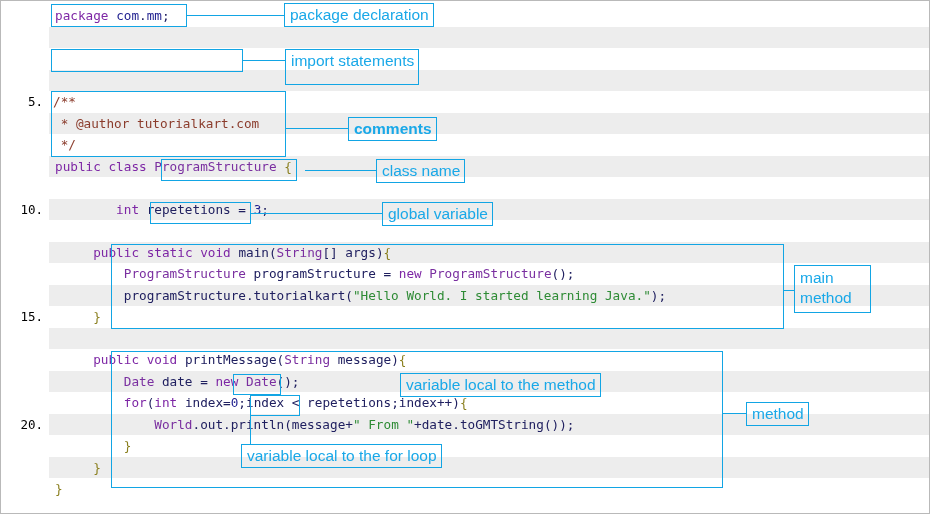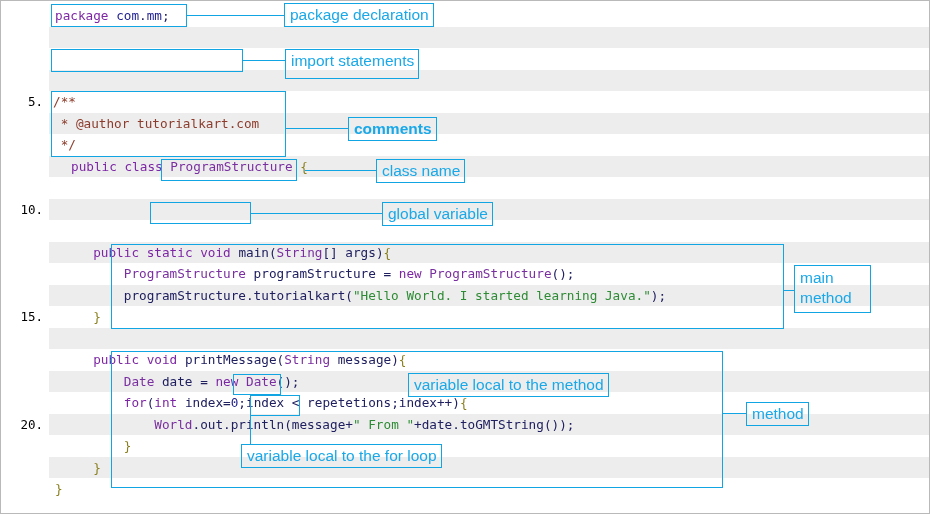--- a/index.html
+++ b/index.html
@@ -112,21 +112,22 @@
     <div class="lineno" style="top:197.5px;">10.</div>
     <div class="lineno" style="top:305px;">15.</div>
     <div class="lineno" style="top:412.5px;">20.</div>
   </div>
 
   <div class="code">
     <div class="cl" style="top:4px;left:6px;"><span class="kw">package</span> <span class="pkg">com</span><span class="pln">.</span><span class="pkg">mm</span><span class="pln">;</span></div>
     <div class="cl" style="top:90px;left:4px;"><span class="cmt">/**</span></div>
     <div class="cl" style="top:111.5px;left:4px;text-align:center;"><span class="cmt"> * @author tutorialkart.com</span></div>
     <div class="cl" style="top:133px;left:4px;"><span class="cmt"> */</span></div>
-    <div class="cl" style="top:154.5px;left:6px;margin-left:16px;"><span class="kw">public</span> <span class="kw">class</span> <span class="cls">ProgramStructure</span> <span class="brc">{</span></div>
+    <div class="cl" style="top:154.5px;left:6px;"><span class="kw">public</span> <span class="kw">class</span> <span class="cls">ProgramStructure</span> <span class="brc">{</span></div>
+    <div class="cl" style="top:197.5px;left:6px;">        <span class="kw">int</span> <span class="pln">repetetions</span> <span class="pln">=</span> <span class="num">3</span><span class="pln">;</span></div>
     <div class="cl" style="top:262px;left:6px;">         <span class="cls">ProgramStructure</span> <span class="pln">programStructure</span> <span class="pln">=</span> <span class="kw">new</span> <span class="cls">ProgramStructure</span><span class="pln">();</span></div>
     <div class="cl" style="top:240.5px;left:6px;">     <span class="kw">public</span> <span class="kw">static</span> <span class="kw">void</span> <span class="pln">main</span><span class="pln">(</span><span class="cls">String</span><span class="pln">[] args)</span><span class="brc">{</span></div>
     <div class="cl" style="top:283.5px;left:6px;">         <span class="pln">programStructure.tutorialkart(</span><span class="str">"Hello World. I started learning Java."</span><span class="pln">);</span></div>
     <div class="cl" style="top:305px;left:6px;">     <span class="brc">}</span></div>
     <div class="cl" style="top:348px;left:6px;">     <span class="kw">public</span> <span class="kw">void</span> <span class="pln">printMessage</span><span class="pln">(</span><span class="cls">String</span> <span class="pln">message)</span><span class="brc">{</span></div>
     <div class="cl" style="top:369.5px;left:6px;">         <span class="cls">Date</span> <span class="pln">date</span> <span class="pln">=</span> <span class="kw">new</span> <span class="cls">Date</span><span class="pln">();</span></div>
     <div class="cl" style="top:391px;left:6px;">         <span class="kw">for</span><span class="pln">(</span><span class="kw">int</span> <span class="pln">index</span><span class="pln">=</span><span class="num">0</span><span class="pln">;index &lt; repetetions;index++)</span><span class="brc">{</span></div>
     <div class="cl" style="top:412.5px;left:6px;">             <span class="cls">World</span><span class="pln">.out.println(message+</span><span class="str">" From "</span><span class="pln">+date.toGMTString());</span></div>
     <div class="cl" style="top:434px;left:6px;">         <span class="brc">}</span></div>
     <div class="cl" style="top:455.5px;left:6px;">     <span class="brc">}</span></div>
@@ -134,21 +135,21 @@
   </div>
 
   <div class="ann">
 
     <div class="hl" style="left:50px;top:3px;width:136px;height:23px;"></div>
     <div class="ln lnh" style="left:186px;top:14px;width:97px;"></div>
     <div class="lbl" style="left:283px;top:2px;height:24px;">package declaration</div>
 
     <div class="hl" style="left:50px;top:48px;width:192px;height:23px;"></div>
     <div class="ln lnh" style="left:242px;top:59px;width:42px;"></div>
-    <div class="lbl" style="left:284px;top:48px;height:30px;">import statements</div>
+    <div class="lbl" style="left:284px;top:48px;height:36px;">import statements</div>
 
     <div class="hl" style="left:50px;top:90px;width:235px;height:66px;"></div>
     <div class="ln lnh" style="left:285px;top:127px;width:62px;"></div>
     <div class="lbl" style="left:347px;top:116px;height:24px;font-weight:bold;">comments</div>
 
     <div class="hl" style="left:160px;top:158px;width:136px;height:22px;"></div>
     <div class="ln lnh" style="left:304px;top:169px;width:71px;"></div>
     <div class="lbl" style="left:375px;top:158px;height:24px;">class name</div>
 
     <div class="hl" style="left:149px;top:201px;width:101px;height:22px;"></div>
@@ -157,21 +158,21 @@
 
     <div class="hl" style="left:110px;top:243px;width:673px;height:85px;"></div>
     <div class="ln lnh" style="left:783px;top:289px;width:11px;"></div>
     <div class="lbl two" style="left:793px;top:264px;width:77px;height:48px;"><span>main</span><br><span>method</span></div>
 
     <div class="hl" style="left:110px;top:350px;width:612px;height:137px;"></div>
     <div class="ln lnh" style="left:722px;top:412px;width:23px;"></div>
     <div class="lbl" style="left:745px;top:401px;height:24px;">method</div>
 
     <div class="hl" style="left:232px;top:373px;width:48px;height:21px;"></div>
-    <div class="lbl" style="left:399px;top:372px;height:24px;margin-left:8px;">variable local to the method</div>
+    <div class="lbl" style="left:399px;top:372px;height:24px;">variable local to the method</div>
 
     <div class="hl" style="left:249px;top:394px;width:50px;height:21px;"></div>
     <div class="ln lnv" style="left:249px;top:415px;height:29px;"></div>
     <div class="lbl" style="left:240px;top:443px;height:24px;">variable local to the for loop</div>
 
   </div>
 
 </div>
 
 </body></html>

